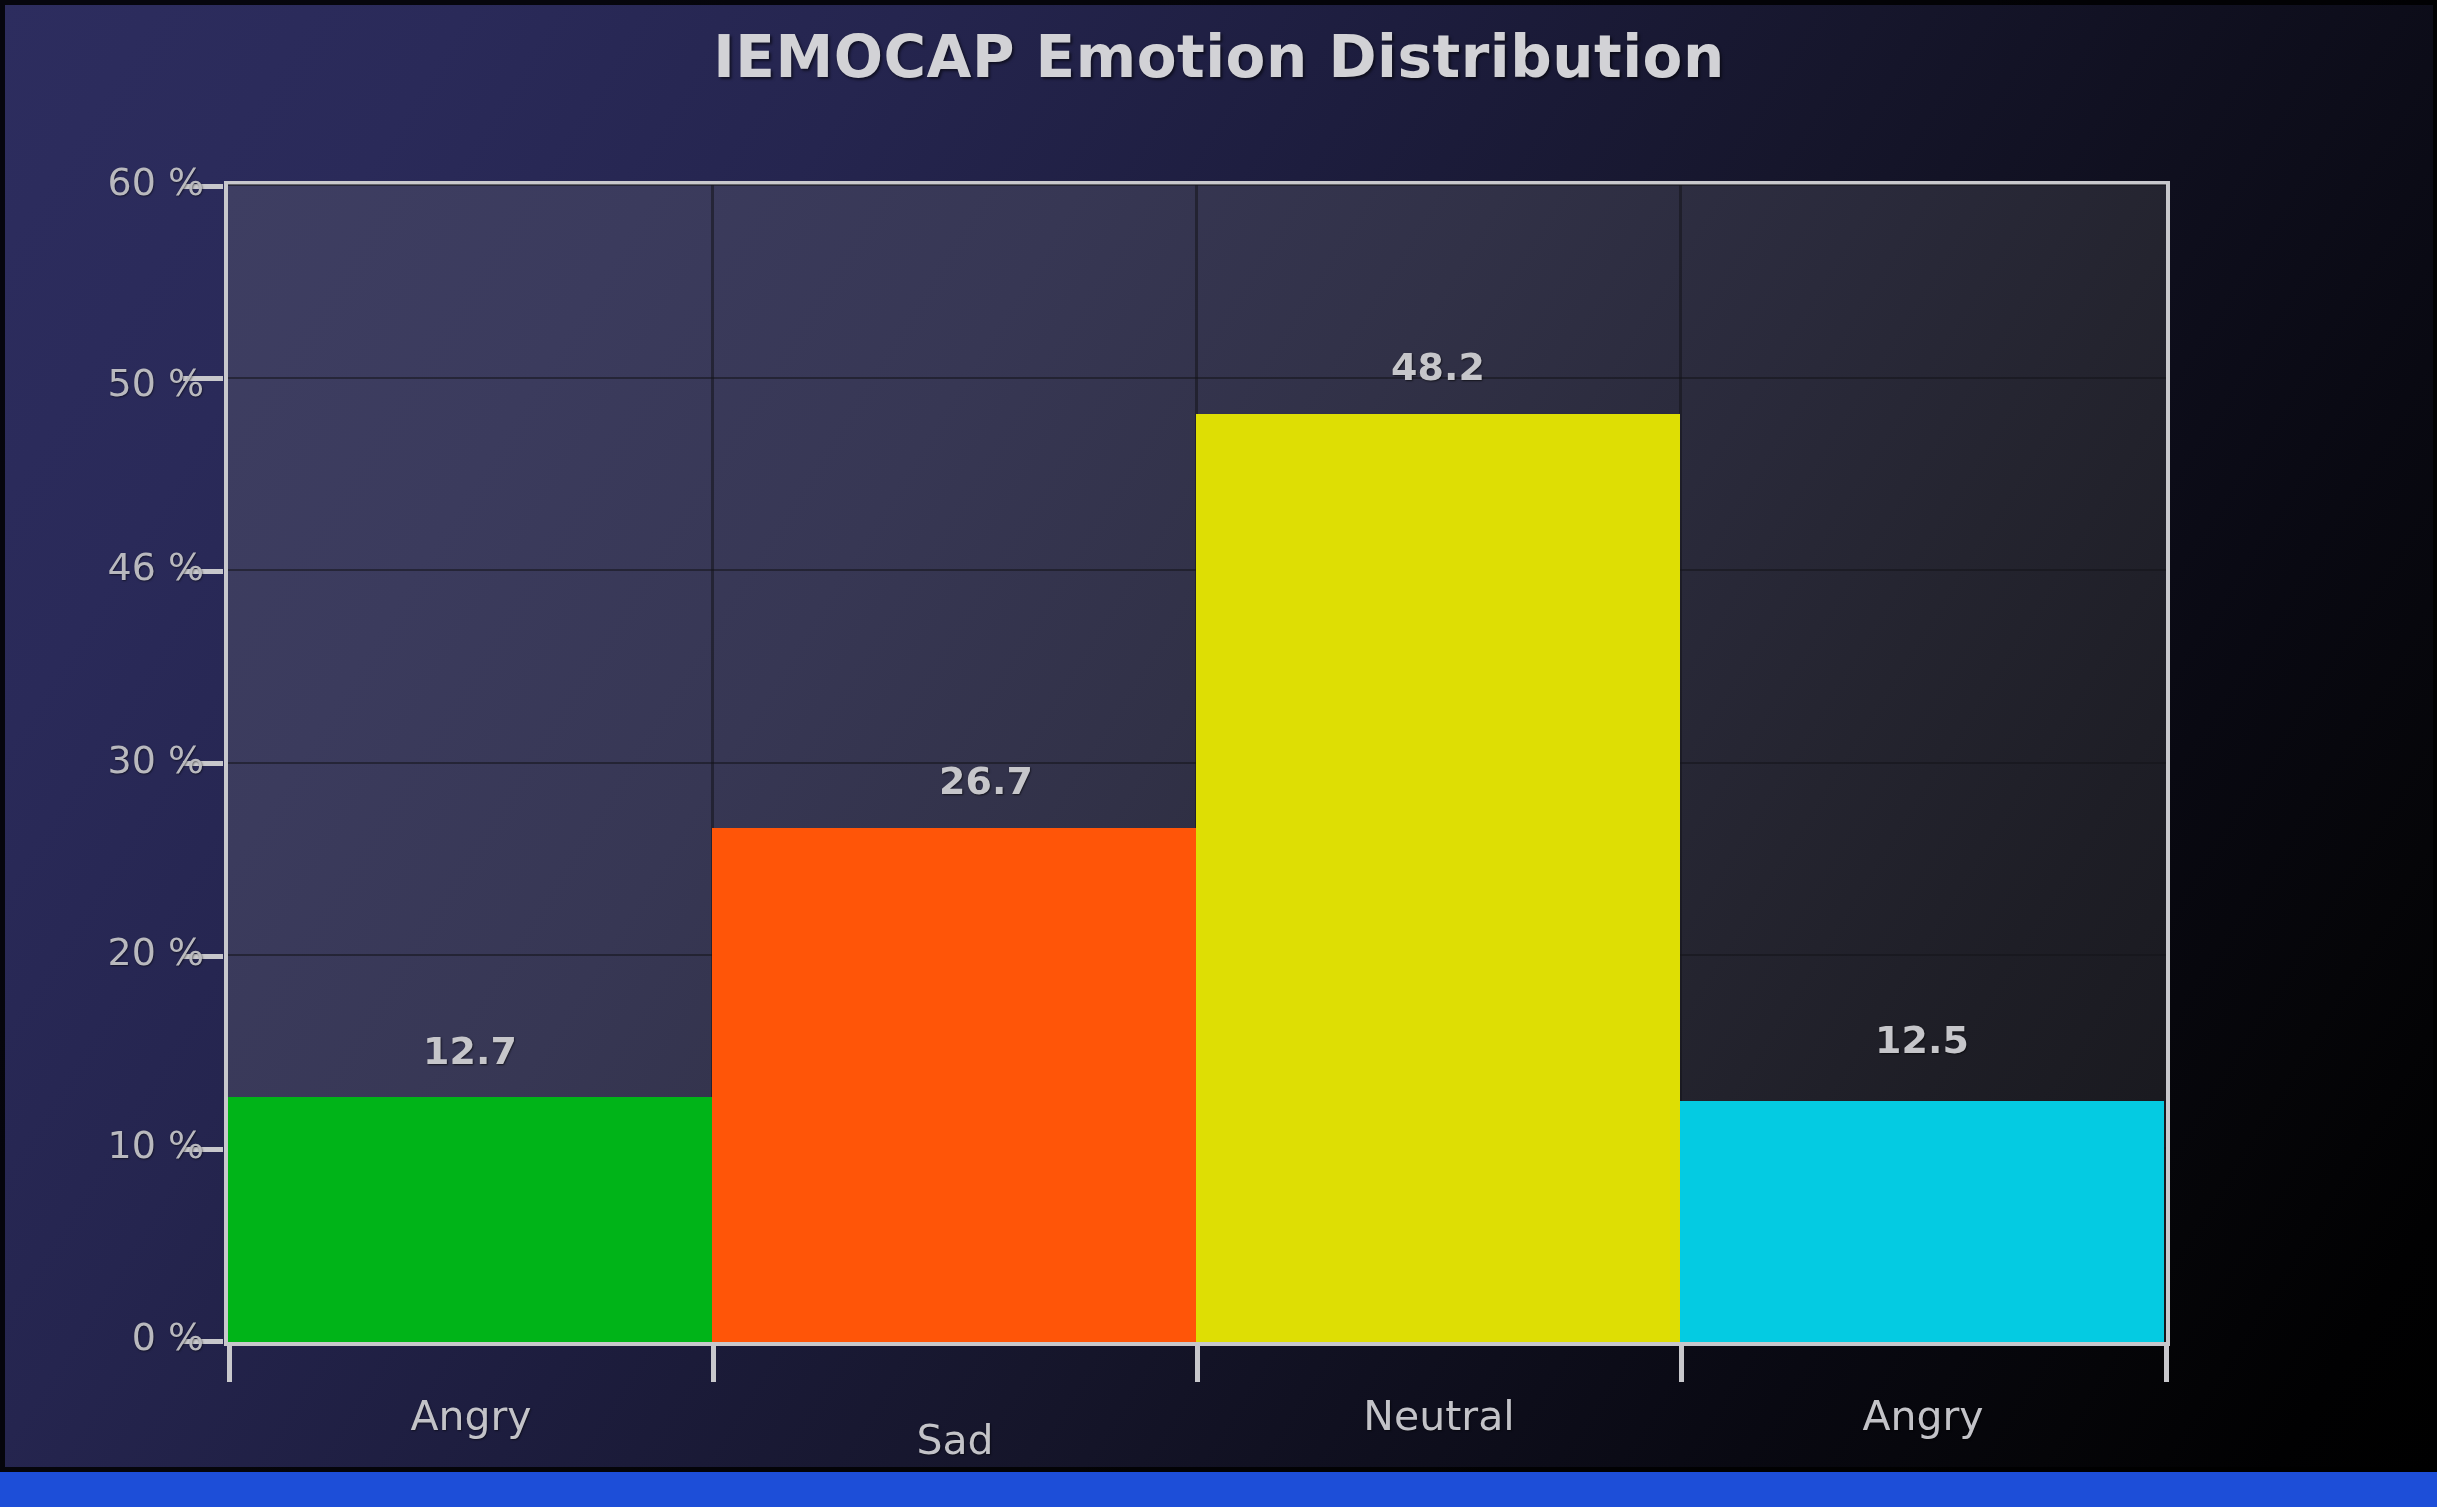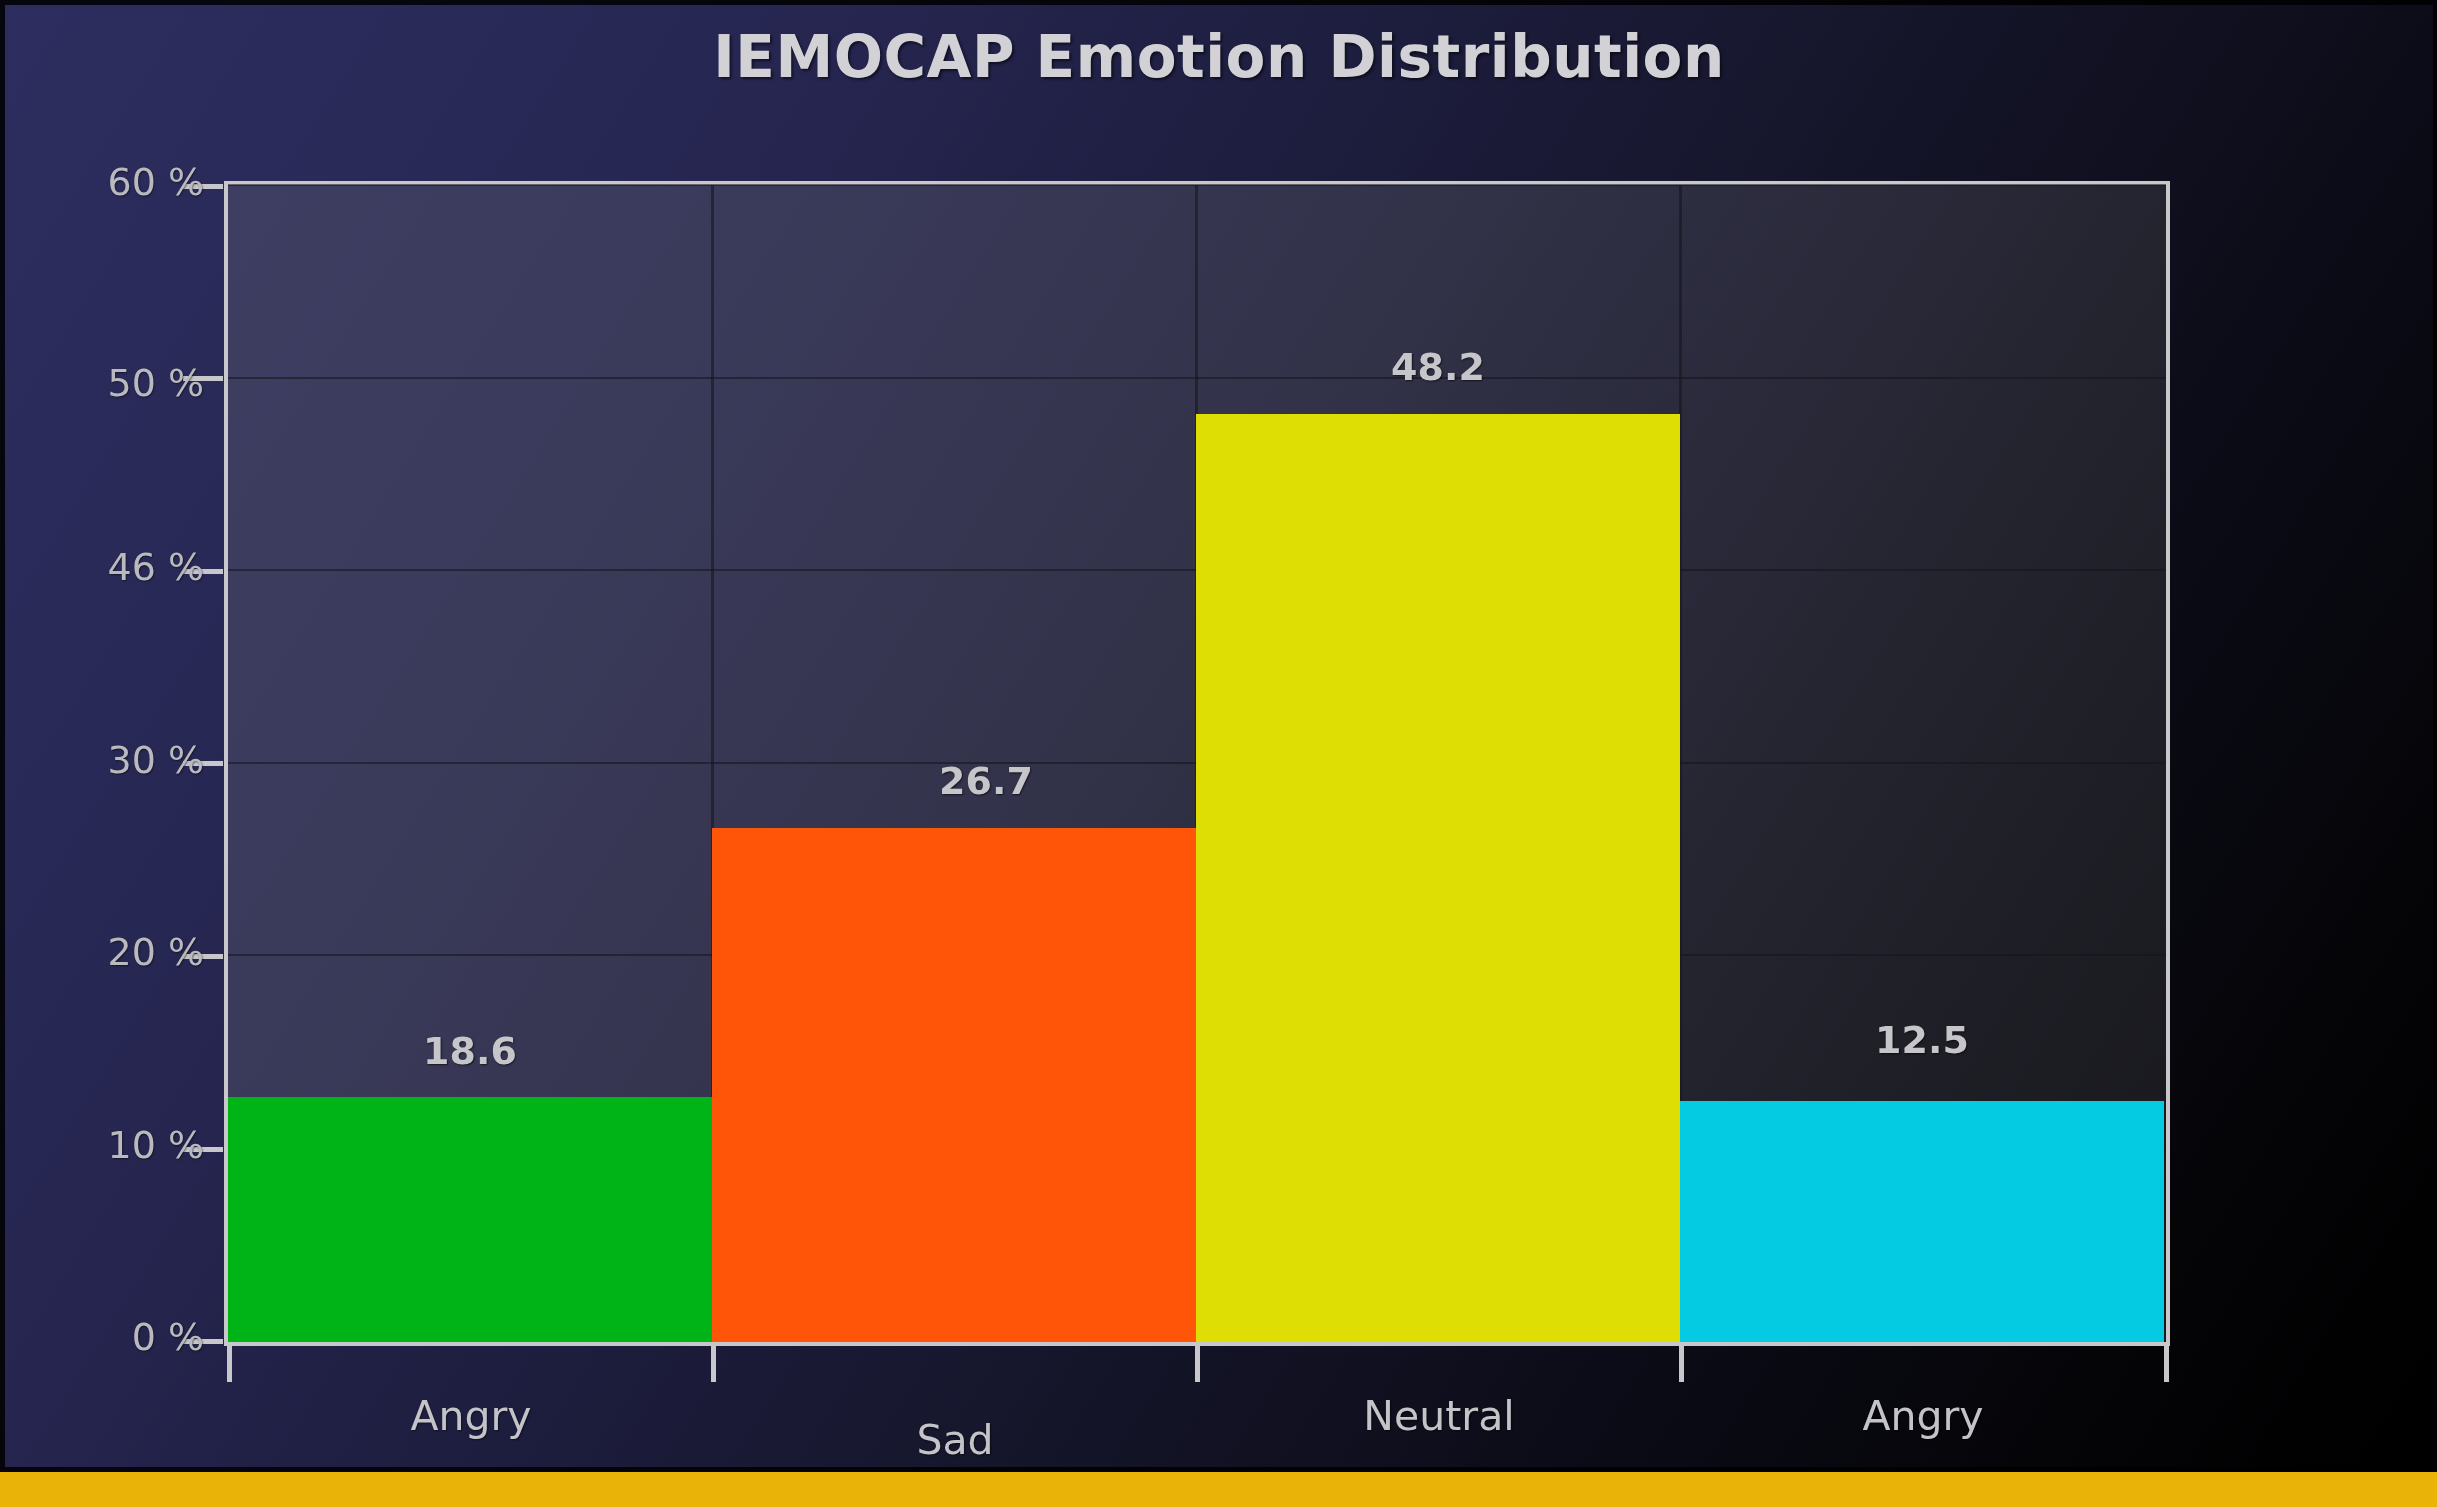--- a/index.html
+++ b/index.html
@@ -12,21 +12,21 @@
     height: 1508px;
     font-family: "DejaVu Sans", sans-serif;
     overflow: hidden;
   }
 
   #chart-root {
     position: relative;
     width: 2438px;
     height: 1508px;
     box-sizing: border-box;
-    background: #eab308;
+    background: #1d4ed8;
     padding: 0;
   }
 
   
   #canvas {
     position: absolute;
     left: 0;
     top: 0;
     width: 2438px;
     height: 1472px;
@@ -207,21 +207,21 @@
           <div class="hgrid" style="top: 962px;"></div>
           <div class="hgrid" style="top: 769px;"></div>
           <div class="hgrid" style="top: 577px;"></div>
           <div class="hgrid" style="top: 384px;"></div>
           <div class="hgrid" style="top: 192px;"></div>
           <div class="hgrid" style="top: -0.9px;"></div>
           <div class="vgrid" style="left: 483px;"></div>
           <div class="vgrid" style="left: 967px;"></div>
           <div class="vgrid" style="left: 1451px;"></div>
           <div class="bar" style="left: 0px; width: 484px; height: 245px; background: rgb(0, 180, 24);"></div>
-          <div class="bar-label" style="left: 0px; width: 484px; bottom: 269px;">18.6</div>
+          <div class="bar-label" style="left: 0px; width: 484px; bottom: 269px;">12.7</div>
           <div class="bar" style="left: 484px; width: 484px; height: 514px; background: rgb(255, 85, 8);"></div>
           <div class="bar-label" style="left: 484px; width: 548px; bottom: 539px;">26.7</div>
           <div class="bar" style="left: 968px; width: 484px; height: 928px; background: rgb(222, 222, 4);"></div>
           <div class="bar-label" style="left: 968px; width: 484px; bottom: 953px;">48.2</div>
           <div class="bar" style="left: 1452px; width: 484px; height: 241px; background: rgb(4, 203, 226);"></div>
           <div class="bar-label" style="left: 1452px; width: 484px; bottom: 280px;">12.5</div>
         </div>
     </div>
 
   </div>

